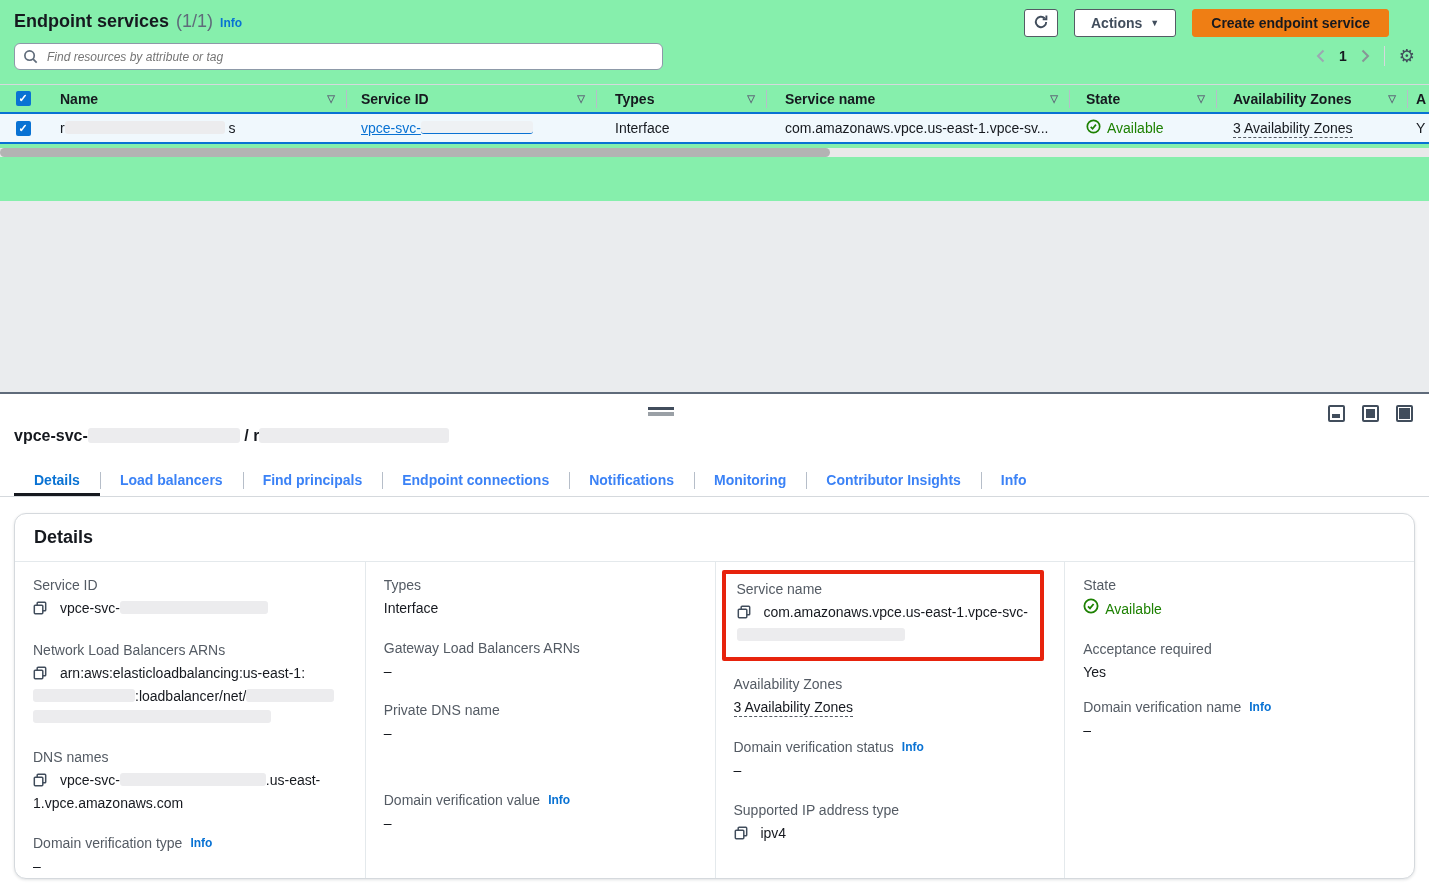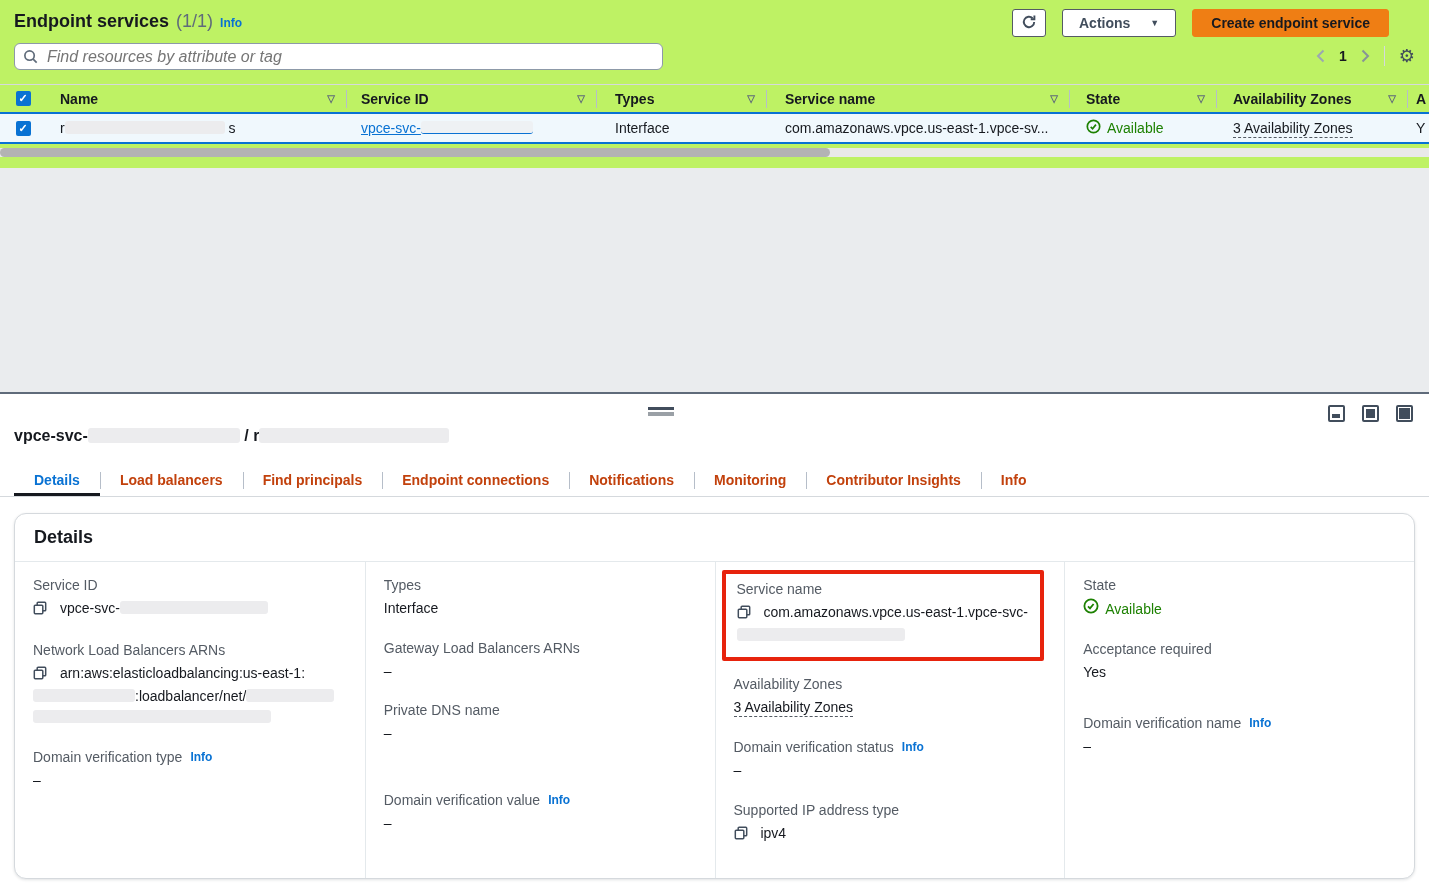--- a/index.html
+++ b/index.html
@@ -1,37 +1,37 @@
 <!DOCTYPE html>
 <html><head>
 <meta charset="utf-8">
 <style>
   *{box-sizing:border-box;margin:0;padding:0}
   html,body{width:1429px;height:886px}
   body{position:relative;overflow:hidden;background:#eaecee;
        font-family:"Liberation Sans",sans-serif;font-size:14px;color:#16191f}
 
   
-  .top-card{position:absolute;top:0;left:0;width:1429px;height:168px;background:#bef264}
+  .top-card{position:absolute;top:0;left:0;width:1429px;height:201px;background:#86efac}
   .page-header{position:absolute;top:11px;left:14px;display:flex;align-items:baseline;gap:7px}
   .page-title{font-size:18px;font-weight:700}
   .page-count{font-size:18px;color:#5f6b7a}
   .info-link{color:#0972d3;font-weight:700;font-size:12px;cursor:pointer}
   .hdr-buttons{position:absolute;top:9px;right:40px;display:flex;gap:16px;align-items:center}
   .btn{height:28px;display:flex;align-items:center;justify-content:center;
        border:1px solid #545b64;border-radius:3px;background:#fff;font-weight:700;
        color:#414d5c;cursor:pointer;font-size:14px}
   .btn-icon{width:34px}
-  .btn-actions{padding:0 16px;gap:20px}
+  .btn-actions{padding:0 16px;gap:8px}
   .caret{font-size:9px;color:#414d5c}
   .btn-primary{background:#ef7e14;border-color:#ef7e14;color:#16191f;padding:0 18px}
 
   .search-wrap{position:absolute;top:43px;left:14px}
   .search-input{width:649px;height:27px;border:1px solid #8d99a8;border-radius:6px;
-       padding:0 10px 0 32px;font-style:italic;color:#5f6b7a;font-size:16px;
+       padding:0 10px 0 32px;font-style:italic;color:#5f6b7a;font-size:12px;
        font-family:"Liberation Sans",sans-serif;background:#fff}
   .search-icon{position:absolute;left:9px;top:6px}
 
   .paginator{position:absolute;top:46px;right:14px;display:flex;align-items:center;gap:14px}
   .pg-chevron{display:flex;align-items:center;cursor:pointer}
   .pg-num{font-weight:700}
   .pg-divider{width:1px;height:20px;background:#d5d9dd}
   .gear{font-size:18px;color:#414d5c;cursor:pointer;line-height:1}
 
   
@@ -75,21 +75,21 @@
   .pref.small i{left:2px;bottom:2px;width:8px;height:4px}
   .pref.medium i{left:2px;bottom:2px;width:9px;height:9px}
   .pref.large i{left:1px;bottom:1px;width:11px;height:11px}
 
   .panel-title{position:absolute;top:33px;left:14px;font-size:16px;font-weight:700}
   .panel-title .redact{height:15px;vertical-align:-2px}
 
   .tabs{position:absolute;top:72px;left:0;width:1429px;height:31px;display:flex;
         padding-left:14px;border-bottom:1px solid #d5d9dd}
   .tab{position:relative;display:flex;align-items:center;padding:0 20px;font-weight:700;
-       color:#c2410c;cursor:pointer;border-bottom:3px solid transparent}
+       color:#3b82f6;cursor:pointer;border-bottom:3px solid transparent}
   .tab+.tab::before{content:"";position:absolute;left:0;top:6px;width:1px;height:17px;background:#b6bec9}
   .tab.active{color:#0972d3;border-bottom-color:#16191f}
 
   
   .card{position:absolute;top:119px;left:14px;width:1401px;height:366px;background:#fff;
         border:1px solid #d5d9dd;border-radius:12px;box-shadow:0 1px 3px rgba(0,28,36,.12)}
   .card-h{height:48px;display:flex;align-items:center;padding:0 19px;font-size:18px;
           font-weight:700;border-bottom:1px solid #e4e9ec}
   .cols{display:flex;height:316px}
   .col{width:25%;padding:15px 20px 0 18px;border-left:1px solid #e4e9ec}
@@ -285,20 +285,31 @@
             <span class="copy">
               <svg width="14" height="14" viewBox="0 0 16 16">
                   <rect x="1.5" y="4.8" width="9.7" height="9.7" rx="1" fill="none" stroke="#414d5c" stroke-width="1.7"></rect>
                   <path d="M4.8 4.8V2.5a1 1 0 0 1 1-1h7.7a1 1 0 0 1 1 1v7.7a1 1 0 0 1-1 1h-2.3" fill="none" stroke="#414d5c" stroke-width="1.7"></path>
                 </svg>
             </span><span>arn:aws:elasticloadbalancing:us-east-1:</span><span class="redact" style="width:102px"></span><span>:loadbalancer/net/</span><span class="redact" style="width:88px"></span>
             <span class="redact" style="width:238px"></span>
           </div>
         </div>
         <div class="item">
+          <div class="lbl">DNS names</div>
+          <div class="val">
+            <span class="copy">
+              <svg width="14" height="14" viewBox="0 0 16 16">
+                  <rect x="1.5" y="4.8" width="9.7" height="9.7" rx="1" fill="none" stroke="#414d5c" stroke-width="1.7"></rect>
+                  <path d="M4.8 4.8V2.5a1 1 0 0 1 1-1h7.7a1 1 0 0 1 1 1v7.7a1 1 0 0 1-1 1h-2.3" fill="none" stroke="#414d5c" stroke-width="1.7"></path>
+                </svg>
+            </span><span>vpce-svc-</span><span class="redact" style="width:146px"></span><span>.us-east-1.vpce.amazonaws.com</span>
+          </div>
+        </div>
+        <div class="item">
           <div class="lbl">
             <span>Domain verification type</span>
             <span class="info-link" style="margin-left:8px">Info</span>
           </div>
           <div class="val">–</div>
         </div>
       </div>
 
       <div class="col">
         <div class="item">
@@ -367,21 +378,21 @@
           <div class="val state-val">
             <span>
               <svg width="16" height="16" viewBox="0 0 16 16">
                   <circle cx="8" cy="8" r="6.6" fill="none" stroke="#1d8102" stroke-width="1.8"></circle>
                   <path d="M5 8.4l2 2 3.6-4.4" fill="none" stroke="#1d8102" stroke-width="1.8"></path>
                 </svg>
             </span>
             <span>Available</span>
           </div>
         </div>
-        <div class="item" style="margin-bottom:32px">
+        <div class="item" style="margin-bottom:16px">
           <div class="lbl">Acceptance required</div>
           <div class="val">Yes</div>
         </div>
         <div class="item">
           <div class="lbl">
             <span>Domain verification name</span>
             <span class="info-link" style="margin-left:8px">Info</span>
           </div>
           <div class="val">–</div>
         </div>

